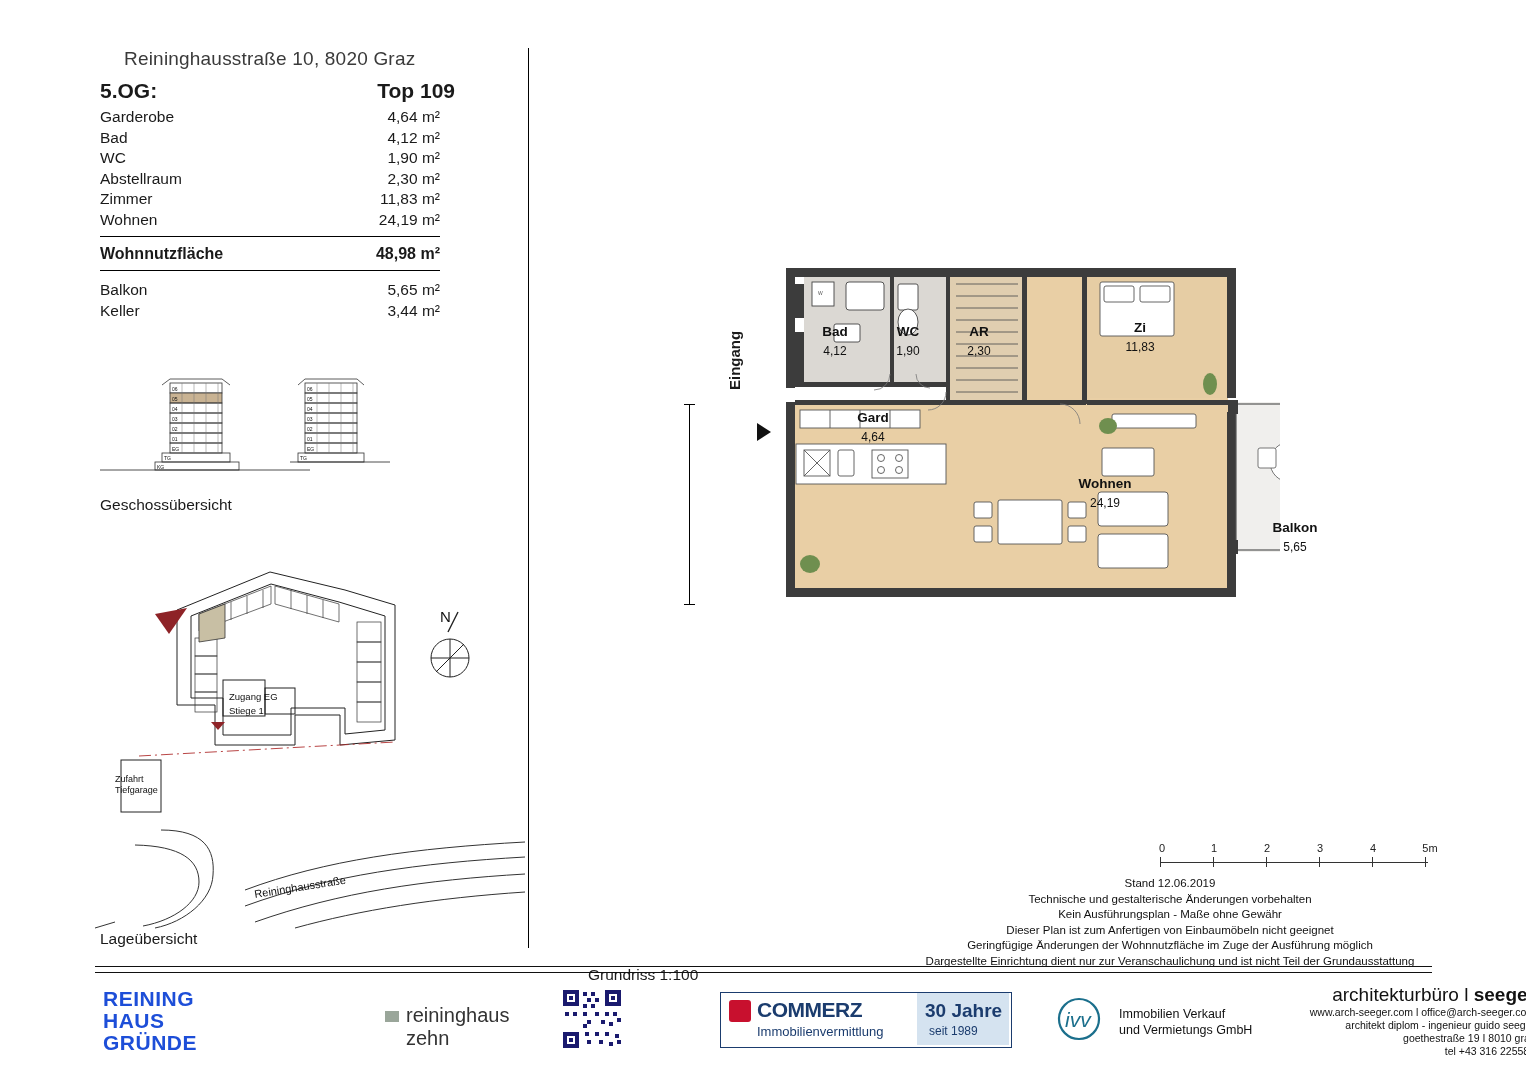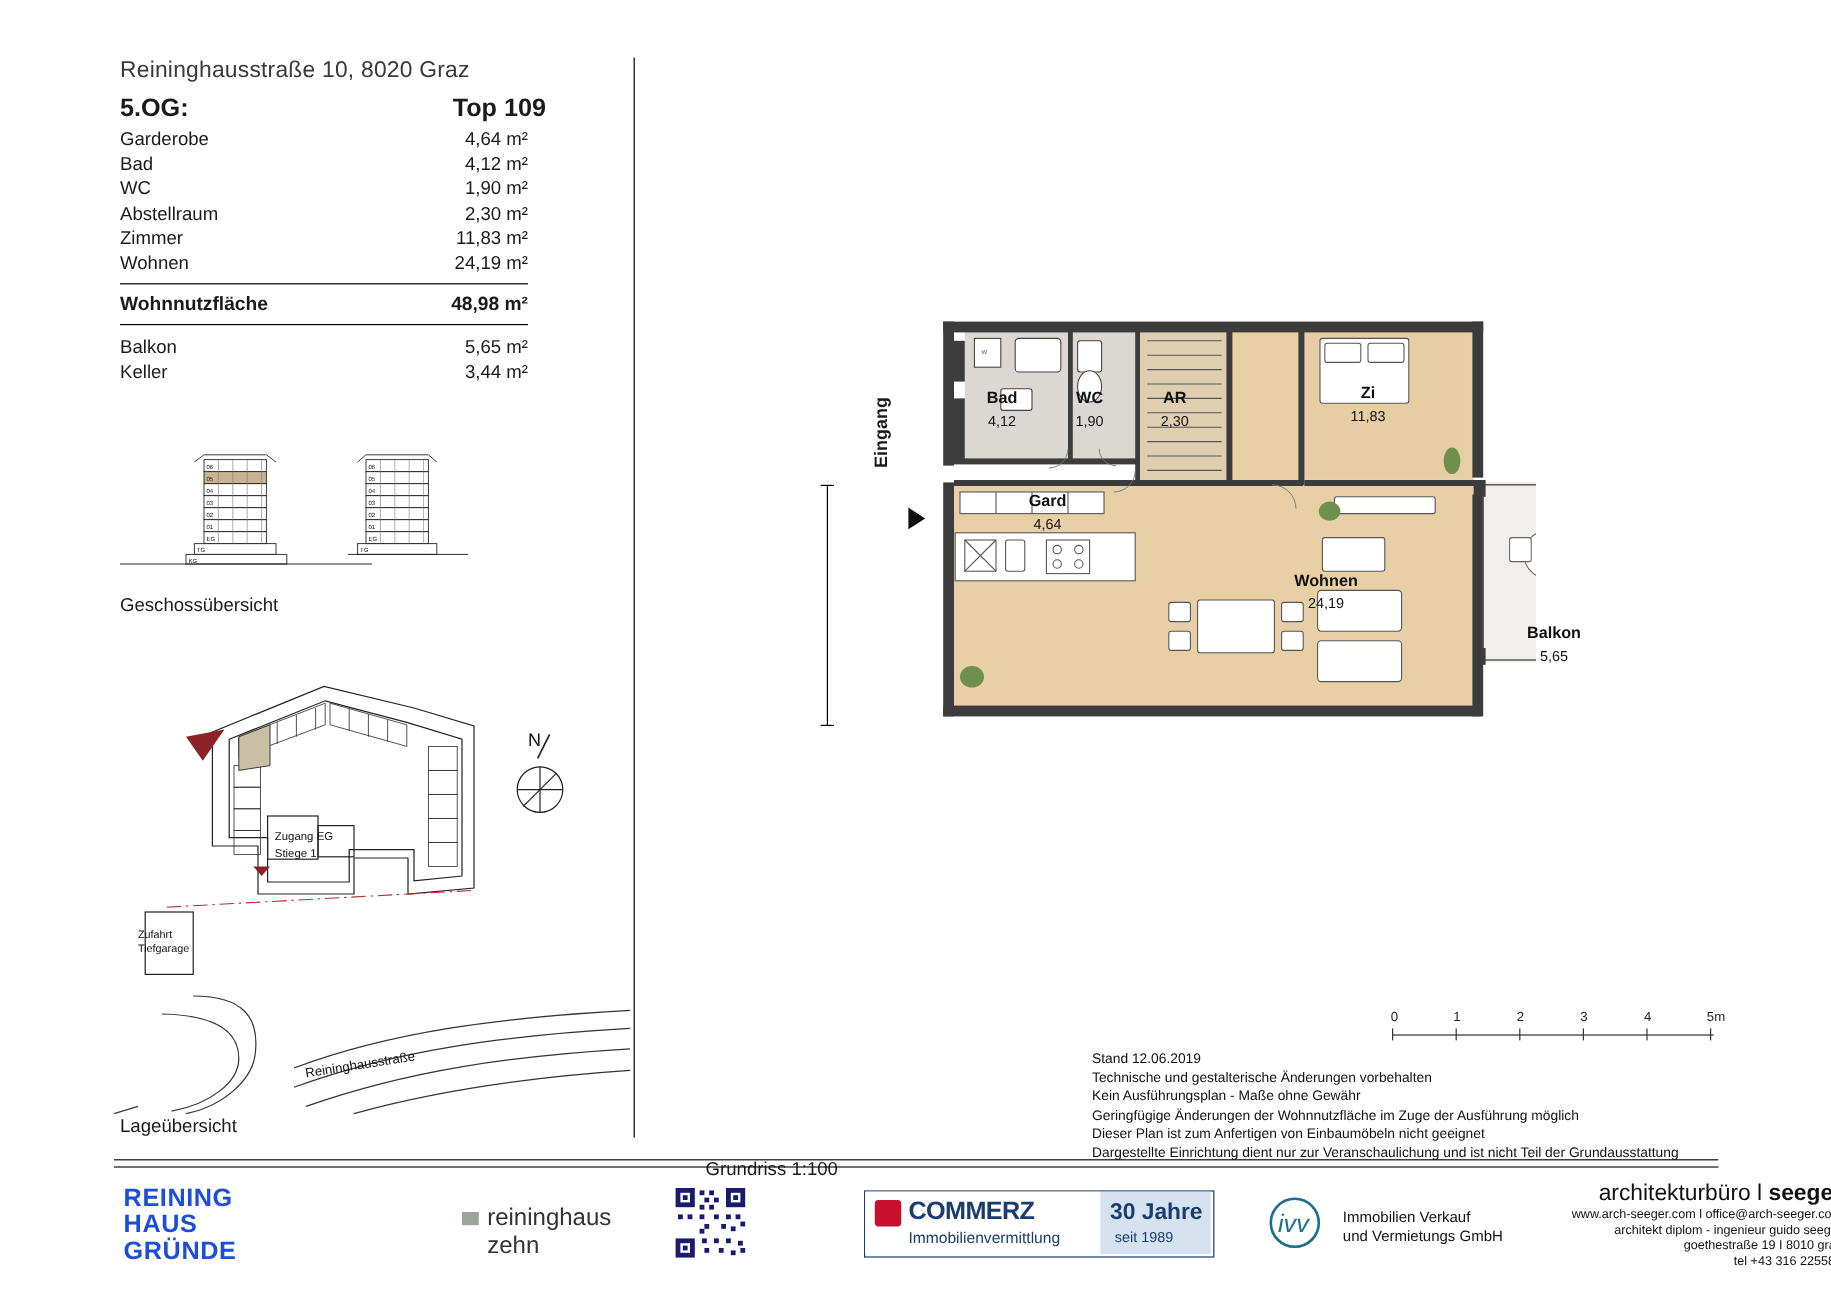--- a/index.html
+++ b/index.html
@@ -8,21 +8,21 @@
     background:#ffffff;
     font-family:"Liberation Sans", sans-serif;
     color:#1a1a1a;
     position:relative;
     overflow:hidden;
   }
   .page{position:absolute;inset:0;}
 
   
   .left-col{position:absolute;left:100px;top:48px;width:420px;}
-  .addr{font-size:19px;letter-spacing:0.2px;color:#3a3a3a;}
+  .addr{font-size:19px;letter-spacing:0.2px;color:#3a3a3a;margin-left:24px;}
   .floor-row{display:flex;justify-content:space-between;align-items:baseline;
              font-size:21px;font-weight:bold;margin-top:9px;width:355px;}
   .area-table{margin-top:4px;width:340px;font-size:15.5px;}
   .area-row{display:flex;justify-content:space-between;line-height:20.5px;}
   .area-row .lbl{text-align:left;}
   .area-row .val{text-align:right;width:100px;}
   .total-row{display:flex;justify-content:space-between;font-weight:bold;
              font-size:16px;line-height:20px;margin-top:7px;}
   .total-row .val{width:100px;text-align:right;}
   .rule{width:340px;border-bottom:1px solid #000;margin-top:6px;}
@@ -55,21 +55,21 @@
             border-left:14px solid #111;}
 
   .grundriss{position:absolute;left:588px;top:930px;font-size:15.5px;margin-top:36px;}
 
   
   .scalebar{position:absolute;left:1160px;top:846px;width:272px;height:30px;}
   .sb-line{position:absolute;left:0;top:16px;width:268px;height:1px;background:#333;}
   .sb-tick{position:absolute;top:11px;width:1px;height:10px;background:#333;}
   .sb-num{position:absolute;top:-4px;font-size:11px;color:#222;transform:translateX(-50%);}
 
-  .notes{position:absolute;right:96px;top:876px;width:520px;text-align:left;
+  .notes{position:absolute;right:96px;top:876px;width:520px;text-align:center;
          font-size:11.5px;line-height:15.5px;color:#111;}
   .notes .stand{font-size:11.5px;}
 
   
   .footer-rule-top{position:absolute;left:95px;top:966px;width:1337px;border-top:1px solid #111;}
   .footer-rule-bot{position:absolute;left:95px;top:972px;width:1337px;border-top:1px solid #111;}
   .footer{position:absolute;left:95px;top:984px;width:1340px;height:90px;}
 
   .logo-rhg{position:absolute;left:8px;top:4px;font-size:21px;font-weight:bold;
             line-height:22px;letter-spacing:0.5px;color:#1d4ed8;}
@@ -466,22 +466,22 @@
     <div class="sb-num" style="left:107px;">2</div>
     <div class="sb-num" style="left:160px;">3</div>
     <div class="sb-num" style="left:213px;">4</div>
     <div class="sb-num" style="left:270px;">5m</div>
   </div>
 
   <div class="notes">
     <div class="stand">Stand 12.06.2019</div>
     <div>Technische und gestalterische Änderungen vorbehalten</div>
     <div>Kein Ausführungsplan - Maße ohne Gewähr</div>
+    <div>Dieser Plan ist zum Anfertigen von Einbaumöbeln nicht geeignet</div>
     <div>Geringfügige Änderungen der Wohnnutzfläche im Zuge der Ausführung möglich</div>
-    <div>Dieser Plan ist zum Anfertigen von Einbaumöbeln nicht geeignet</div>
     <div>Dargestellte Einrichtung dient nur zur Veranschaulichung und ist nicht Teil der Grundausstattung</div>
   </div>
 
   <div class="footer-rule-top"></div>
   <div class="footer-rule-bot"></div>
 
   <div class="footer">
 
     <div class="logo-rhg">
       <div>REINING</div>

